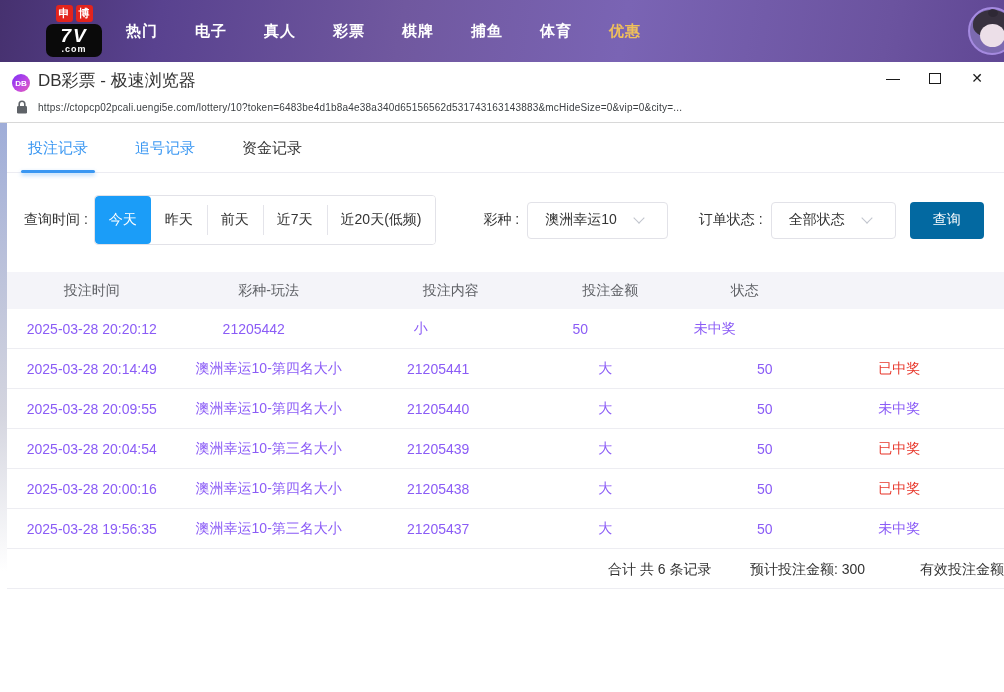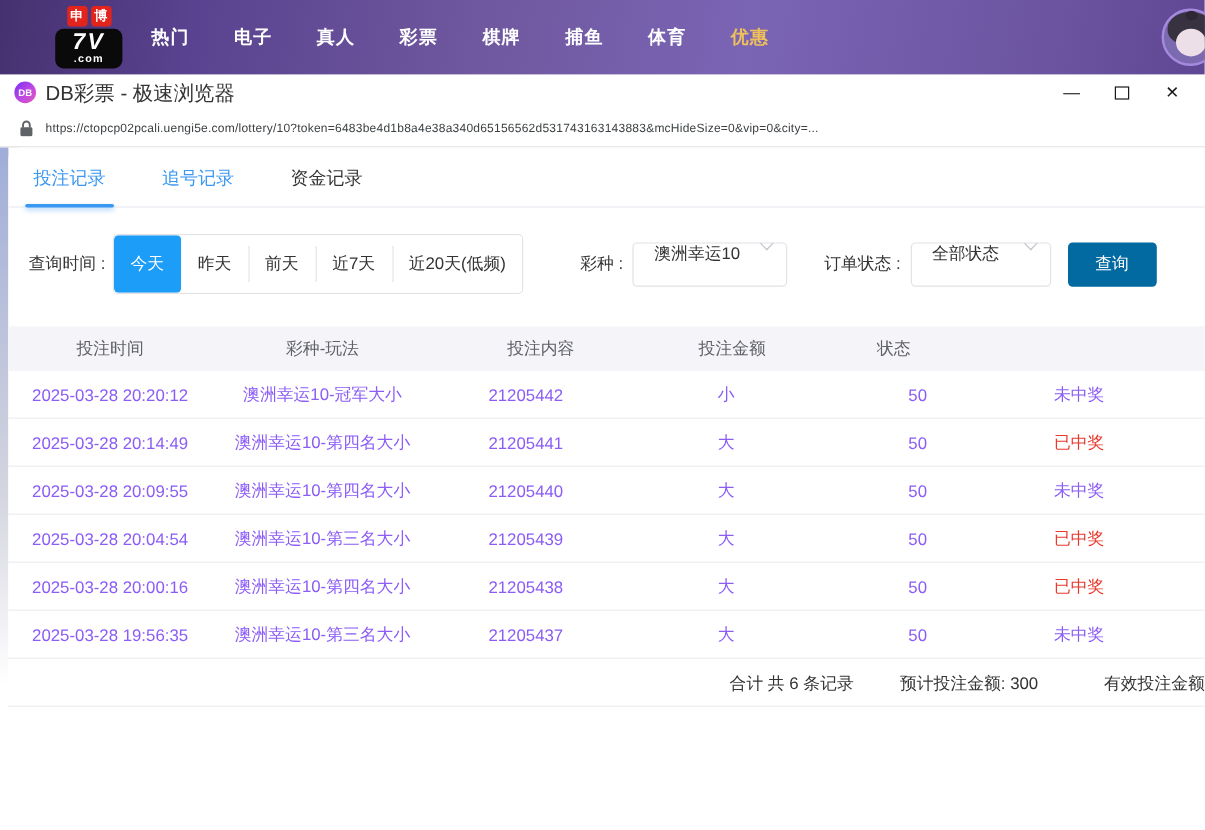--- a/index.html
+++ b/index.html
@@ -20,21 +20,21 @@
   .nav { display:flex; gap:37px; }
   .nav-item { color:#ffffff; font-size:15px; font-weight:bold; cursor:pointer; letter-spacing:1px; }
   .nav-item.gold { color:#f0c05a; }
   .avatar { position:absolute; right:-12px; top:7px; width:48px; height:48px; border-radius:50%;
             border:2px solid #a58ae0; background:#7c6ab0; overflow:hidden; cursor:pointer; }
   .avatar .hair { position:absolute; top:1px; left:3px; right:3px; height:27px; border-radius:50% 50% 42% 42%; background:#38313f; }
   .avatar .face { position:absolute; top:15px; left:10px; width:25px; height:23px; border-radius:50%; background:#ecdfe8; }
   .avatar .bun { position:absolute; top:0px; left:18px; width:10px; height:8px; border-radius:50%; background:#2e2835; }
 
   
-  .titlebar { height:30px; background:#fff; display:flex; align-items:center; padding:0 6px 0 12px; }
+  .titlebar { height:30px; background:#fff; display:flex; align-items:flex-end; padding:0 6px 0 12px; }
   .favicon { width:18px; height:18px; border-radius:50%; background:linear-gradient(135deg,#7b2ff7,#c44ae0 60%,#e05ab4);
              color:#fff; font-size:8px; font-weight:bold; display:flex; align-items:center; justify-content:center; margin-right:8px; flex:none; }
   .win-title { font-size:17px; color:#333; }
   .win-controls { margin-left:auto; display:flex; align-items:center; }
   .win-btn { width:42px; height:28px; display:flex; align-items:center; justify-content:center;
              font-size:14px; color:#1a1a1a; cursor:pointer; }
   .max-box { width:12px; height:11px; border:1.5px solid #1a1a1a; display:inline-block; }
 
   
   .urlbar { height:31px; display:flex; align-items:center; padding:0 14px 0 16px; border-bottom:1px solid #d8d8d8; background:#fff; cursor:text; }
@@ -57,22 +57,22 @@
   
   .filters { display:flex; align-items:center; padding:22px 0 0 17px; }
   .flabel { font-size:14px; color:#333; white-space:nowrap; }
   .btn-group { display:flex; border:1px solid #e2e2e8; border-radius:4px; margin-left:6px; height:50px; overflow:hidden; background:#fff; }
   .tbtn { padding:0 14px; font-size:14px; color:#333; display:flex; align-items:center; position:relative; cursor:pointer; background:#fff; }
   .tbtn + .tbtn::before { content:""; position:absolute; left:0; top:9px; bottom:9px; width:1px; background:#e4e4ea; }
   .tbtn.active { background:#1b9df8; color:#fff; border-radius:4px; }
   .tbtn.active + .tbtn::before { display:none; }
   .gap-lg { margin-left:47px; }
   .gap-md { margin-left:31px; }
-  .select { height:37px; border:1px solid #e2e2e8; border-radius:4px; display:flex; 
-            padding:0 12px 0 17px; font-size:14px; color:#333; margin-left:8px; cursor:pointer; background:#fff; min-width:117px; }
+  .select { height:37px; border:1px solid #e2e2e8; border-radius:4px; display:flex; align-items:center;
+            padding:0 24px 0 17px; font-size:14px; color:#333; margin-left:8px; cursor:pointer; background:#fff; min-width:117px; }
   .chevron { width:8px; height:8px; border-right:1.5px solid #c0c4cc; border-bottom:1.5px solid #c0c4cc;
              transform:rotate(45deg); margin-left:auto; margin-top:-4px; }
   .select .sel-text { margin-right:18px; }
   .search-btn { margin-left:14px; width:74px; height:37px; background:#0369a1; color:#fff; border:none;
                 border-radius:4px; font-size:14px; cursor:pointer; }
 
   
   .table { margin-top:27px; }
   .trow { display:flex; align-items:center; }
   .thead { height:37px; background:#f4f4f9; }
@@ -176,21 +176,20 @@
       <div class="trow thead">
         <span class="cell c1">投注时间</span>
         <span class="cell c2">彩种-玩法</span>
         <span class="cell c4">投注内容</span>
         <span class="cell c5">投注金额</span>
         <span class="cell c6">状态</span>
       </div>
       <div class="tbody">
         <div class="trow">
           <span class="cell c1">2025-03-28 20:20:12</span>
-          <span class="cell c2">澳洲幸运10-冠军大小</span>
           <span class="cell c3">21205442</span>
           <span class="cell c4">小</span>
           <span class="cell c5">50</span>
           <span class="cell c6">未中奖</span>
         </div>
         <div class="trow">
           <span class="cell c1">2025-03-28 20:14:49</span>
           <span class="cell c2">澳洲幸运10-第四名大小</span>
           <span class="cell c3">21205441</span>
           <span class="cell c4">大</span>

